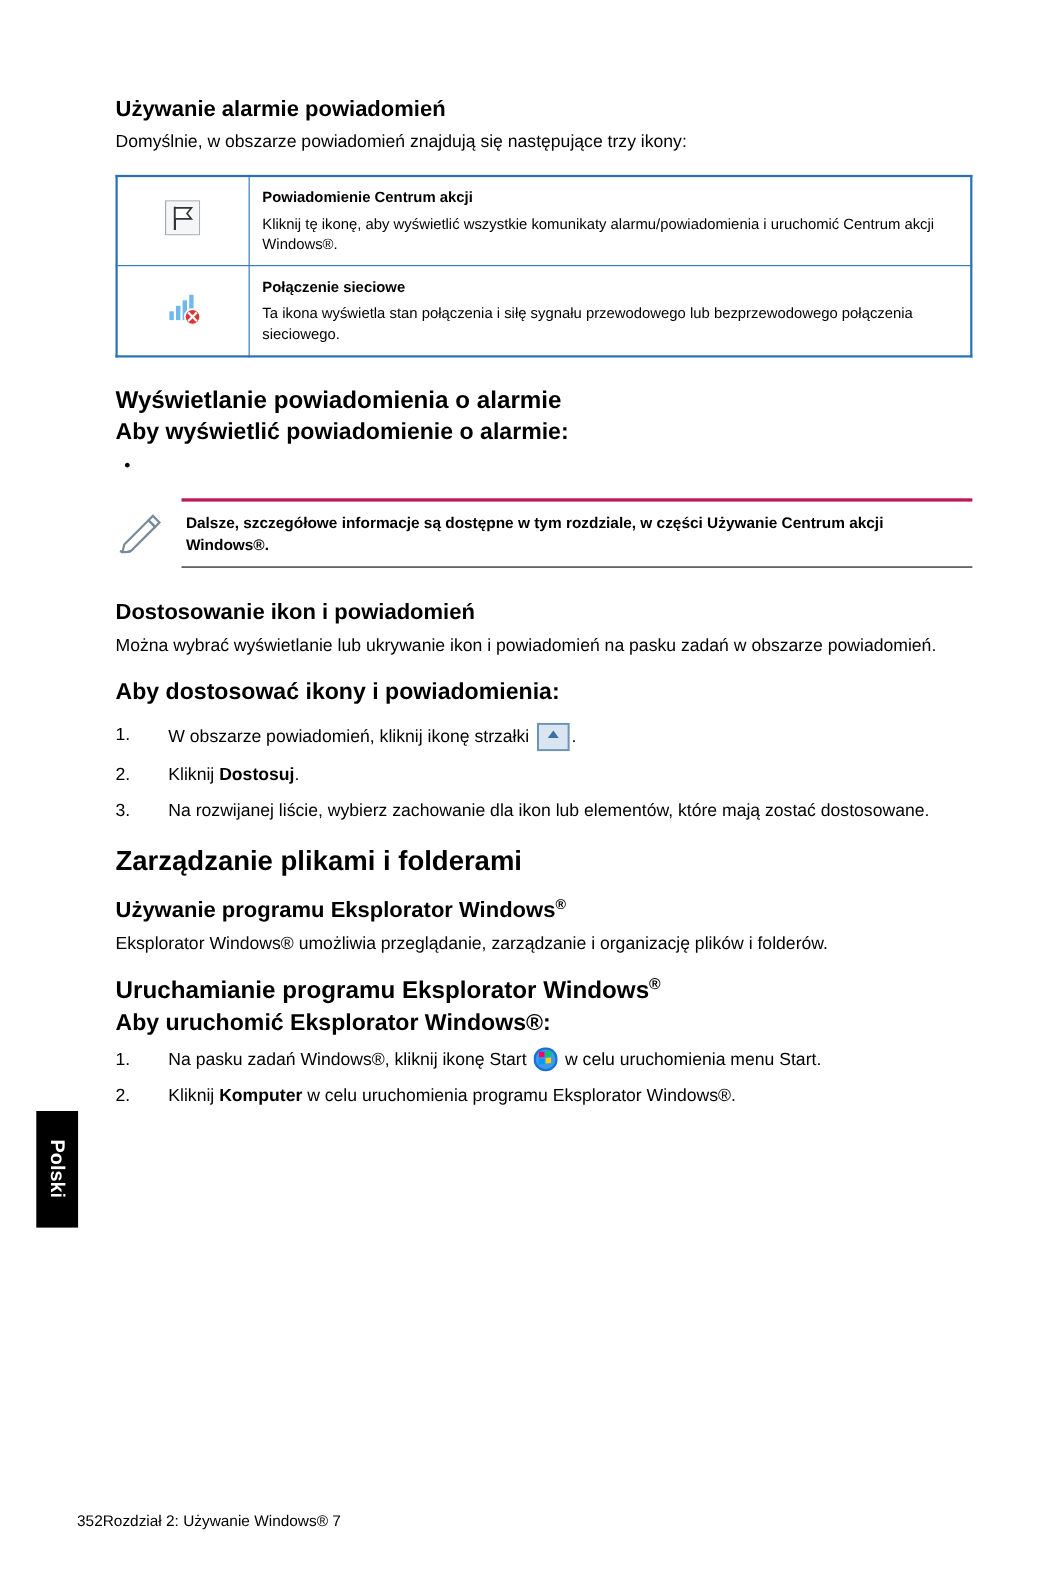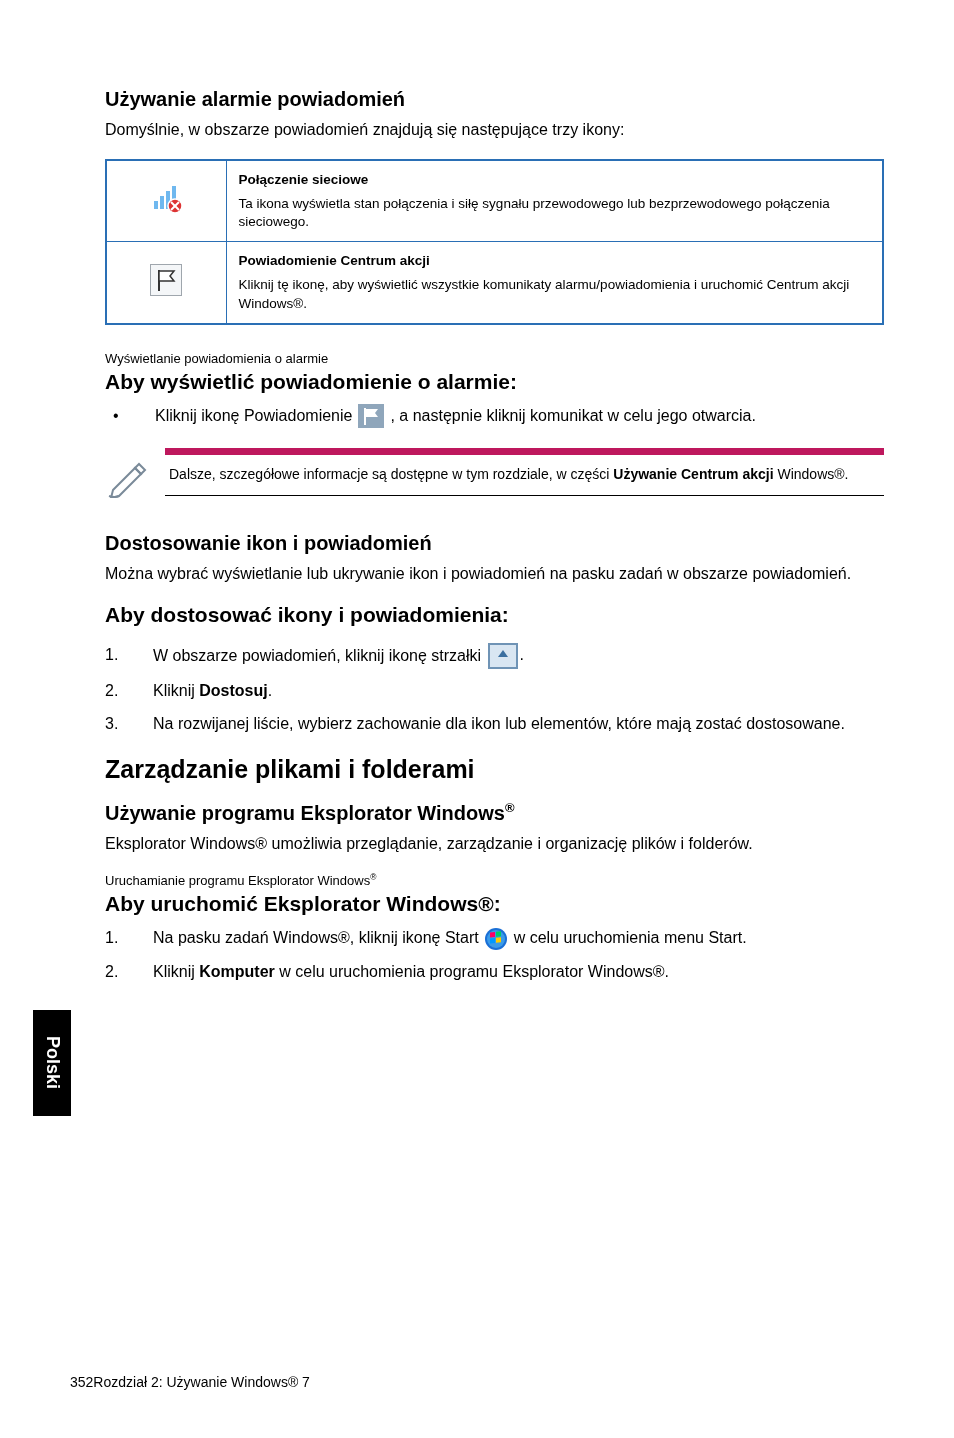--- a/index.html
+++ b/index.html
@@ -56,22 +56,22 @@
   table.icon-table td.icon-cell {
     width: 120px;
     text-align: center;
   }
   .cell-title {
     font-weight: bold;
     margin-bottom: 6px;
     display: block;
   }
   h3.subhead2 {
-    font-size: 13px;
-    font-weight: normal;
+    font-size: 22px;
+    font-weight: bold;
     margin-bottom: 4px;
   }
   .bold-line {
     font-size: 21px;
     font-weight: bold;
     margin-bottom: 10px;
   }
   .bullet-row {
     display: flex;
     align-items: center;
@@ -100,26 +100,27 @@
     align-items: flex-start;
     margin: 8px 0 30px 0;
   }
   .note-icon {
     width: 52px;
     flex: none;
     padding-top: 6px;
   }
   .note-body {
     flex: 1;
-    border-top: 7px solid #be185d;
+    border-top: 3px solid #be185d;
     border-bottom: 1px solid #000;
     padding: 10px 4px;
     font-size: 14px;
     line-height: 1.4;
     margin-left: 8px;
+    font-weight: bold;
   }
   ol.steps {
     list-style: none;
     counter-reset: step;
     margin: 0 0 20px 0;
   }
   ol.steps > li {
     counter-increment: step;
     font-size: 16px;
     line-height: 1.45;
@@ -157,73 +158,62 @@
 <div class="side-tab">Polski</div>
 
 <div class="page">
 
   <h2 class="subhead">Używanie alarmie powiadomień</h2>
   <p class="body">Domyślnie, w obszarze powiadomień znajdują się następujące trzy ikony:</p>
 
   <table class="icon-table">
     <tbody>
         <tr>
+      <td class="icon-cell">
+        <span class="ic">
+          <svg width="32" height="32" viewBox="0 0 32 32">
+            <rect x="0" y="0" width="32" height="32" fill="#9fa6ad"></rect>
+            <rect x="1" y="1" width="30" height="30" fill="#f4f6f8"></rect>
+            <line x1="9" y1="6" x2="9" y2="27" stroke="#333" stroke-width="2"></line>
+            <path d="M9 7 L24 7 L20 12 L24 17 L9 17 Z" fill="#fff" stroke="#333" stroke-width="1.5"></path>
+          </svg>
+        </span>
+      </td>
+      <td>
+        <span class="cell-title">Powiadomienie Centrum akcji</span>
+        <span>Kliknij tę ikonę, aby wyświetlić wszystkie komunikaty alarmu/powiadomienia i uruchomić Centrum akcji Windows®.</span>
+      </td>
+    </tr>
+    <tr>
       <td class="icon-cell">
         <span class="ic">
           <svg width="32" height="30" viewBox="0 0 32 30">
             <rect x="4" y="18" width="4" height="8" fill="#6fb8ef"></rect>
             <rect x="10" y="13" width="4" height="13" fill="#6fb8ef"></rect>
             <rect x="16" y="8" width="4" height="18" fill="#6fb8ef"></rect>
             <rect x="22" y="3" width="4" height="23" fill="#6fb8ef"></rect>
             <circle cx="25" cy="23" r="7" fill="#d33" stroke="#fff" stroke-width="1.5"></circle>
             <line x1="21" y1="19" x2="29" y2="27" stroke="#fff" stroke-width="2"></line>
             <line x1="29" y1="19" x2="21" y2="27" stroke="#fff" stroke-width="2"></line>
           </svg>
         </span>
       </td>
       <td>
         <span class="cell-title">Połączenie sieciowe</span>
         <span>Ta ikona wyświetla stan połączenia i siłę sygnału przewodowego lub bezprzewodowego połączenia sieciowego.</span>
       </td>
     </tr>
-    <tr>
-      <td class="icon-cell">
-        <span class="ic">
-          <svg width="32" height="32" viewBox="0 0 32 32">
-            <rect x="0" y="0" width="32" height="32" fill="#9fa6ad"></rect>
-            <rect x="1" y="1" width="30" height="30" fill="#f4f6f8"></rect>
-            <line x1="9" y1="6" x2="9" y2="27" stroke="#333" stroke-width="2"></line>
-            <path d="M9 7 L24 7 L20 12 L24 17 L9 17 Z" fill="#fff" stroke="#333" stroke-width="1.5"></path>
-          </svg>
-        </span>
-      </td>
-      <td>
-        <span class="cell-title">Powiadomienie Centrum akcji</span>
-        <span>Kliknij tę ikonę, aby wyświetlić wszystkie komunikaty alarmu/powiadomienia i uruchomić Centrum akcji Windows®.</span>
-      </td>
-    </tr>
   </tbody>
     </table>
 
   <h3 class="subhead2">Wyświetlanie powiadomienia o alarmie</h3>
   <div class="bold-line">Aby wyświetlić powiadomienie o alarmie:</div>
 
   <div class="bullet-row">
     <span class="bullet-dot">•</span>
-    <span class="bullet-text">
-      <span>Kliknij ikonę Powiadomienie</span>
-      <span class="inline-icon">
-        <svg width="26" height="24" viewBox="0 0 26 24">
-          <rect x="0" y="0" width="26" height="24" fill="#8fa6bb"></rect>
-          <line x1="7" y1="4" x2="7" y2="21" stroke="#fff" stroke-width="2"></line>
-          <path d="M7 5 L20 5 L17 9 L20 13 L7 13 Z" fill="#fff"></path>
-        </svg>
-      </span>
-      <span>, a następnie kliknij komunikat w celu jego otwarcia.</span>
-    </span>
   </div>
 
   <div class="note-box">
     <div class="note-icon">
       <svg width="44" height="44" viewBox="0 0 44 44">
         <path d="M8 36 L30 14 L36 20 L14 42 L6 44 Z" fill="none" stroke="#7a8a99" stroke-width="2"></path>
         <path d="M30 14 L34 10 L40 16 L36 20 Z" fill="none" stroke="#7a8a99" stroke-width="2"></path>
         <path d="M4 42 Q10 44 14 42" fill="none" stroke="#7a8a99" stroke-width="2"></path>
       </svg>
     </div>

